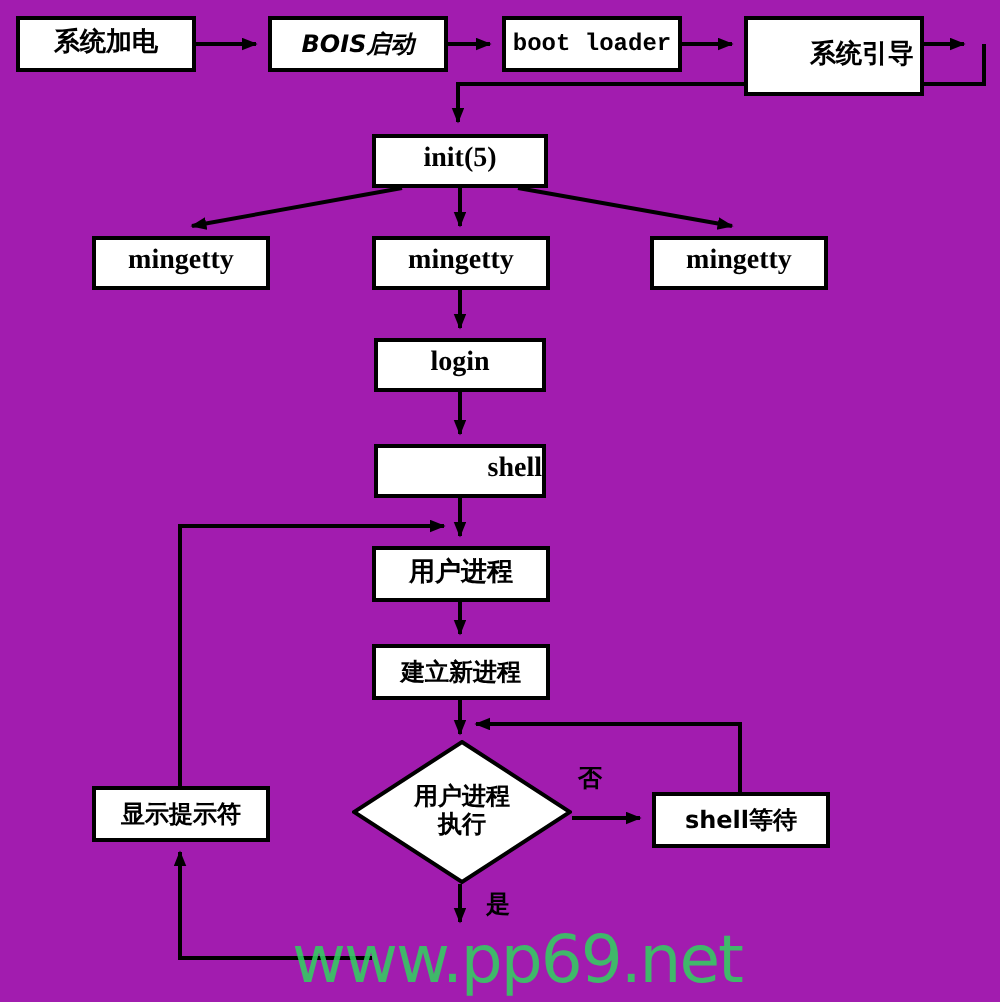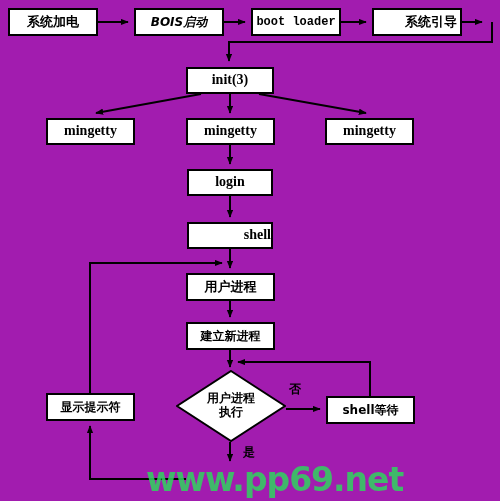--- a/index.html
+++ b/index.html
@@ -81,21 +81,21 @@
     left: 0; top: 0;
     width: 500px;
     height: 501px;
     z-index: 1;
     pointer-events: none;
   }
   .watermark {
     position: absolute;
     z-index: 5;
     font-family: "DejaVu Sans", "Liberation Sans", sans-serif;
-    font-weight: bold;
+    font-weight: normal;
     font-size: 33px;
     color: #2fd45e;
     opacity: 0.85;
     letter-spacing: -1px;
     white-space: nowrap;
     pointer-events: none;
   }
 </style>
 </head>
 <body>
@@ -146,26 +146,26 @@
   </div>
 
   <div class="node mixed" style="left:134px; top:8px; width:90px; height:28px;font-style:italic;">
     <span>BOIS启动</span>
   </div>
 
   <div class="node mono" style="left:251px; top:8px; width:90px; height:28px;">
     <span>boot loader</span>
   </div>
 
-  <div class="node cn" style="left:372px; top:8px; width:90px; height:28px;padding-left:28px;">
+  <div class="node cn" style="left:372px; top:8px; width:90px; height:40px;padding-left:28px;">
     <span>系统引导</span>
   </div>
 
   <div class="node en" style="left:186px; top:67px; width:88px; height:27px;">
-    <span>init(3)</span>
+    <span>init(5)</span>
   </div>
 
   <div class="node en" style="left:46px; top:118px; width:89px; height:27px;">
     <span>mingetty</span>
   </div>
 
   <div class="node en" style="left:186px; top:118px; width:89px; height:27px;">
     <span>mingetty</span>
   </div>
 

